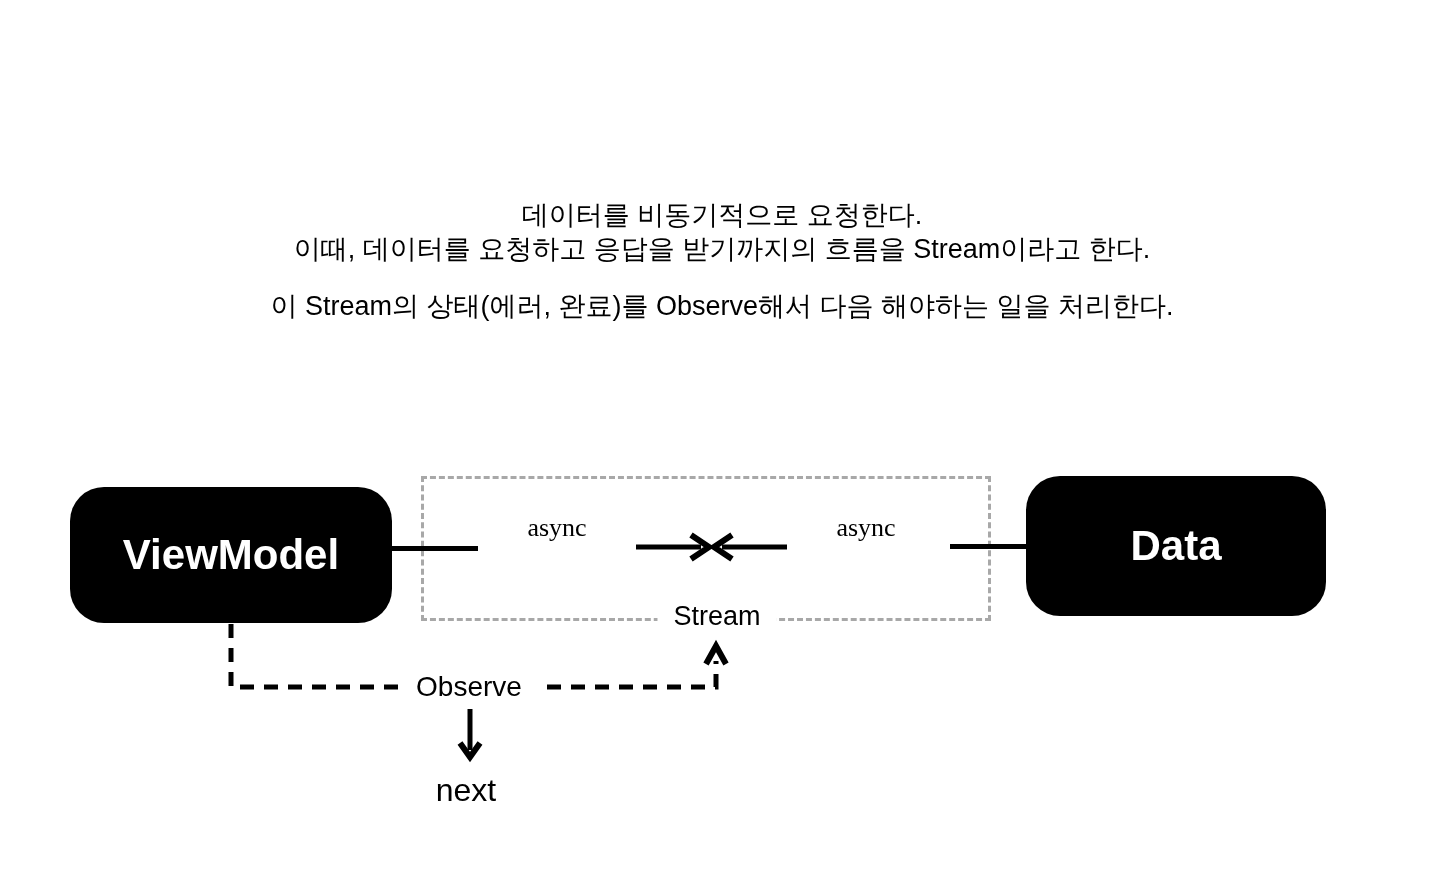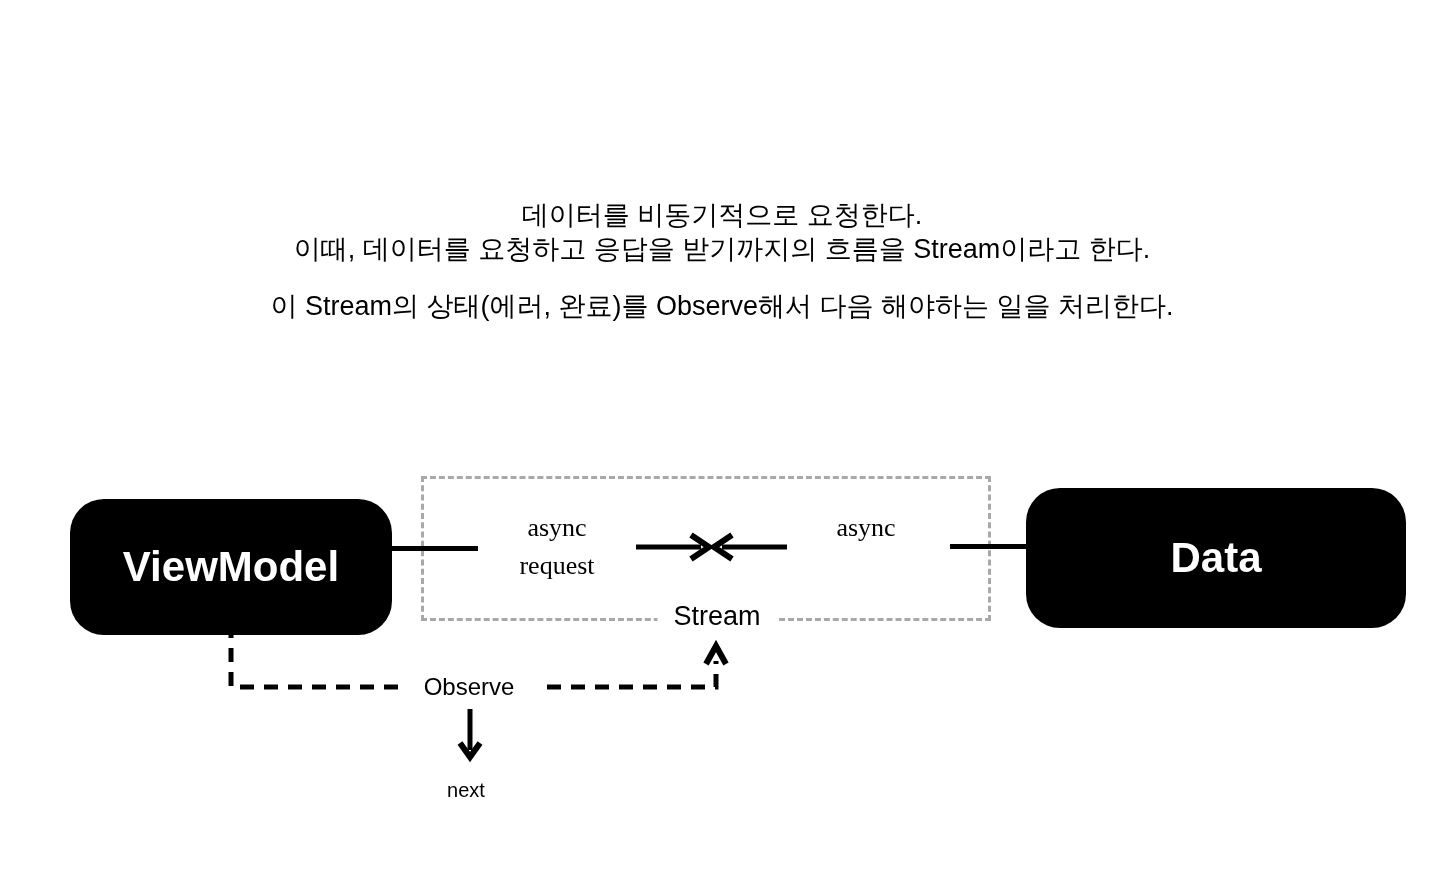--- a/index.html
+++ b/index.html
@@ -33,24 +33,24 @@
   .desc.l1{top:174px;margin-top:23px;}
   .desc.l2{top:231px;}
   .desc.l3{top:288px;}
 
   .box{
     position:absolute;
     background:var(--box-background);
     color:var(--box-text);
     border-radius:34px;
     display:flex;align-items:center;justify-content:center;
-    font-size:42px;font-weight:700;margin-top:12px;
+    font-size:42px;font-weight:700;
   }
   .box.viewmodel{left:70px;top:487px;width:322px;height:136px;}
-  .box.databox{left:1026px;top:476px;width:380px;height:140px;}
+  .box.databox{left:1026px;top:476px;width:300px;height:140px;}
 
   .stream-box{
     position:absolute;left:421px;top:476px;width:570px;height:145px;
     border:3px dashed var(--dashed-border);
     background:transparent;
   }
 
   .solid-line{position:absolute;height:5px;background:var(--arrow);}
   .solid-line.vm-line{left:390px;top:546px;width:88px;}
   .solid-line.data-line{left:950px;top:544px;width:78px;}
@@ -69,22 +69,22 @@
   }
   .overlay line,.overlay path,.overlay polyline{
     stroke:var(--arrow);fill:none;
   }
 
   .float-label{
     position:absolute;transform:translate(-50%,-50%);
     font-size:27px;white-space:nowrap;
   }
   .stream-label{left:717px;top:616px;background:var(--background);padding:0 16px;text-align:center;}
-  .observe-label{left:469px;top:687px;font-size:24px;}
-  .next-label{left:466px;top:790px;font-size:20px;}
+  .observe-label{left:469px;top:687px;font-size:28px;}
+  .next-label{left:466px;top:790px;font-size:32px;}
 </style>
 </head>
 <body>
 
 <div class="page">
 
 
   <p class="desc l1">데이터를 비동기적으로 요청한다.</p>
   <p class="desc l3">이 Stream의 상태(에러, 완료)를 Observe해서 다음 해야하는 일을 처리한다.</p>
   <p class="desc l2">이때, 데이터를 요청하고 응답을 받기까지의 흐름을 Stream이라고 한다.</p>
@@ -98,21 +98,20 @@
     </div>
     <div class="box databox">
       <span>Data</span>
     </div>
 
     <div class="solid-line vm-line"></div>
     <div class="solid-line data-line"></div>
 
     <div class="async-label request">
       <span>async</span>
-      <span>request</span>
     </div>
     <div class="async-label response">
       <span>async</span>
     </div>
 
     <svg class="overlay" viewBox="0 0 1444 892">
 
       <g>
         <line x1="636" y1="547" x2="701" y2="547" stroke-width="5"></line>
         <polyline points="691,535 709,547 691,559" stroke-width="6" stroke-linejoin="miter"></polyline>

